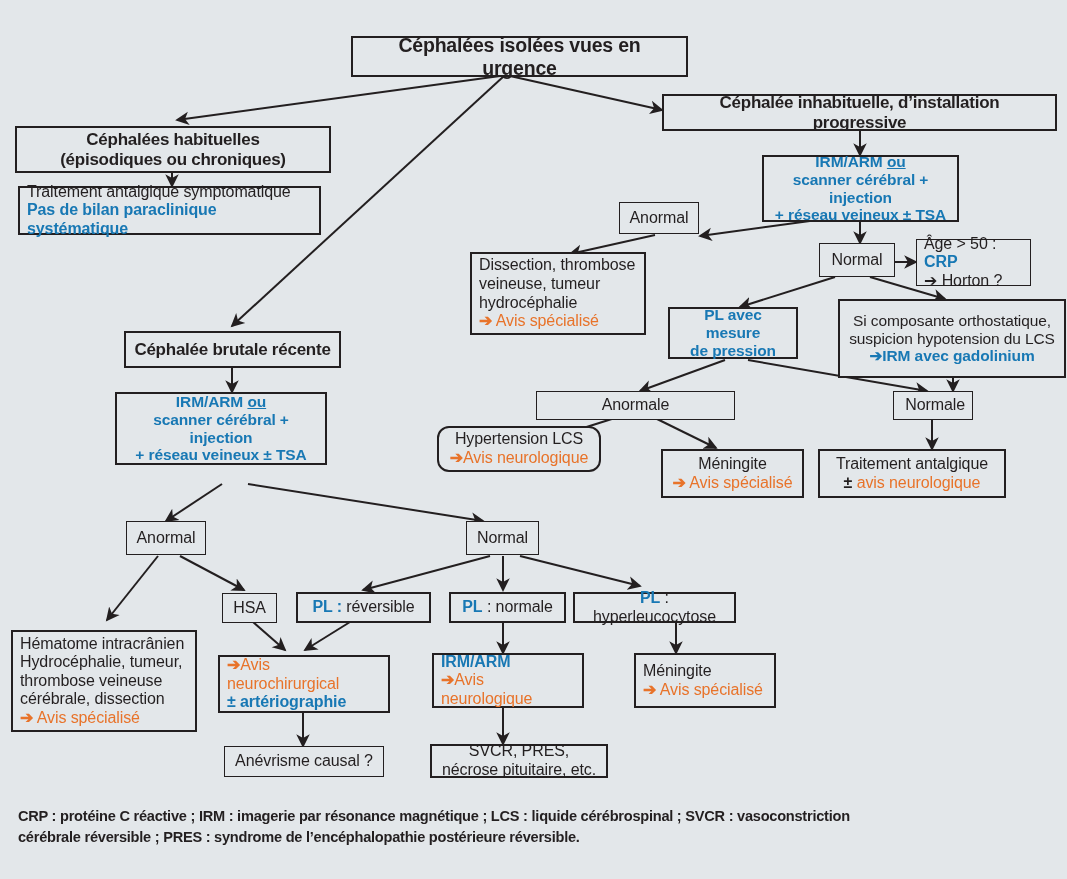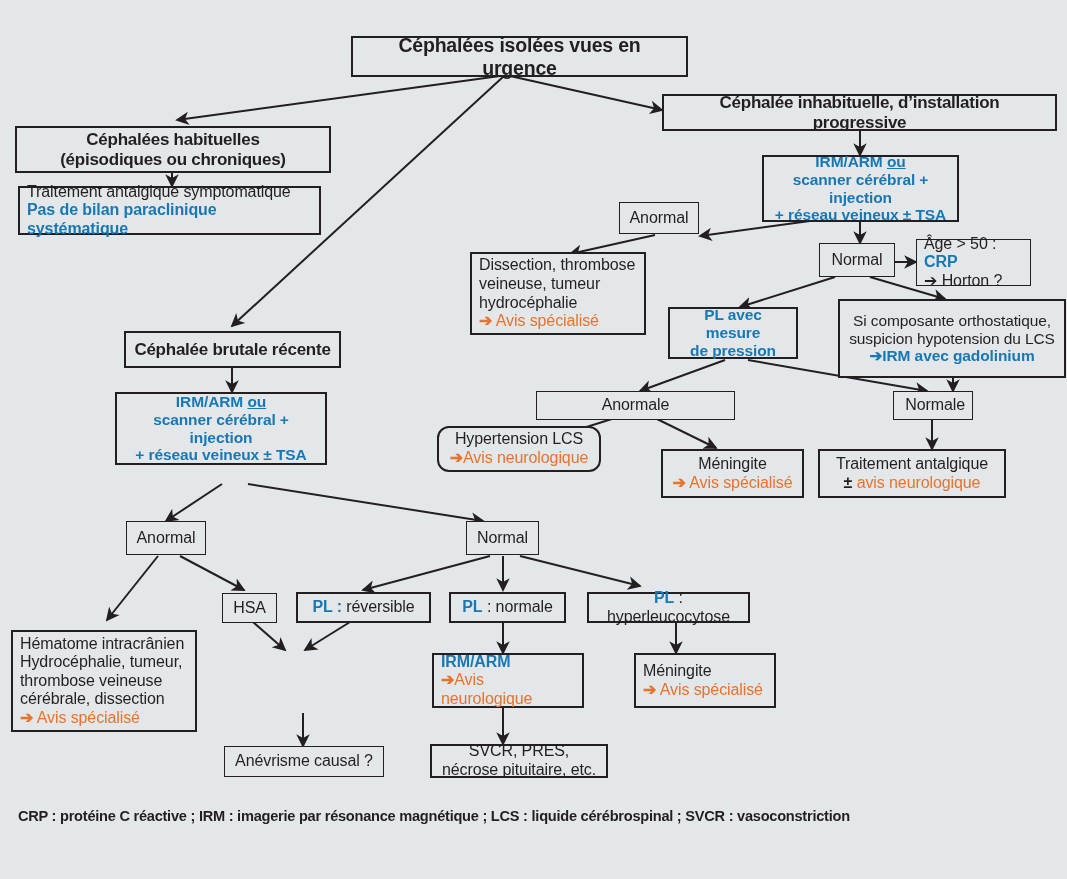--- a/index.html
+++ b/index.html
@@ -296,26 +296,32 @@
       <span class="blue-plain">PL :</span><span> réversible</span>
     </span>
   </div>
 
   <div class="node plain-node bluebox" style="left:449px; top:592px; width:117px; height:31px;">
     <span class="inner">
       <span class="blue-plain">PL</span><span> : normale</span>
     </span>
   </div>
 
-  <div class="node plain-node bluebox" style="left:587px; top:592px; width:163px; height:31px;">
+  <div class="node plain-node bluebox" style="left:573px; top:592px; width:163px; height:31px;">
     <span class="inner">
       <span class="blue-plain">PL</span><span> : hyperleucocytose</span>
     </span>
   </div>
 
+  <div class="node plain-node bluebox lt" style="left:218px; top:655px; width:172px; height:58px; justify-content:flex-start;">
+    <span class="inner lt">
+      <span class="orange arrowglyph">➔</span><span class="orange">Avis neurochirurgical</span><br>
+      <span class="blue-plain">± artériographie</span>
+    </span>
+  </div>
 
   <div class="node plain-node bluebox lt" style="left:432px; top:653px; width:152px; height:55px; justify-content:flex-start;">
     <span class="inner lt">
       <span class="blue-plain">IRM/ARM</span><br>
       <span class="orange arrowglyph">➔</span><span class="orange">Avis neurologique</span>
     </span>
   </div>
 
   <div class="node plain-node bluebox lt" style="left:634px; top:653px; width:142px; height:55px; justify-content:flex-start;">
     <span class="inner lt">
@@ -331,15 +337,16 @@
 
   <div class="node plain-node bluebox" style="left:430px; top:744px; width:178px; height:34px;">
     <span class="inner">
       <span>SVCR, PRES,</span><br>
       <span>nécrose pituitaire, etc.</span>
     </span>
   </div>
 
   <div class="footnote">
     <div>CRP : protéine C réactive  ; IRM : imagerie par résonance magnétique ; LCS : liquide cérébrospinal ; SVCR : vasoconstriction</div>
+    <div>cérébrale réversible ; PRES : syndrome de l’encéphalopathie postérieure réversible.</div>
   </div>
 
 </div>
 
 </body></html>

